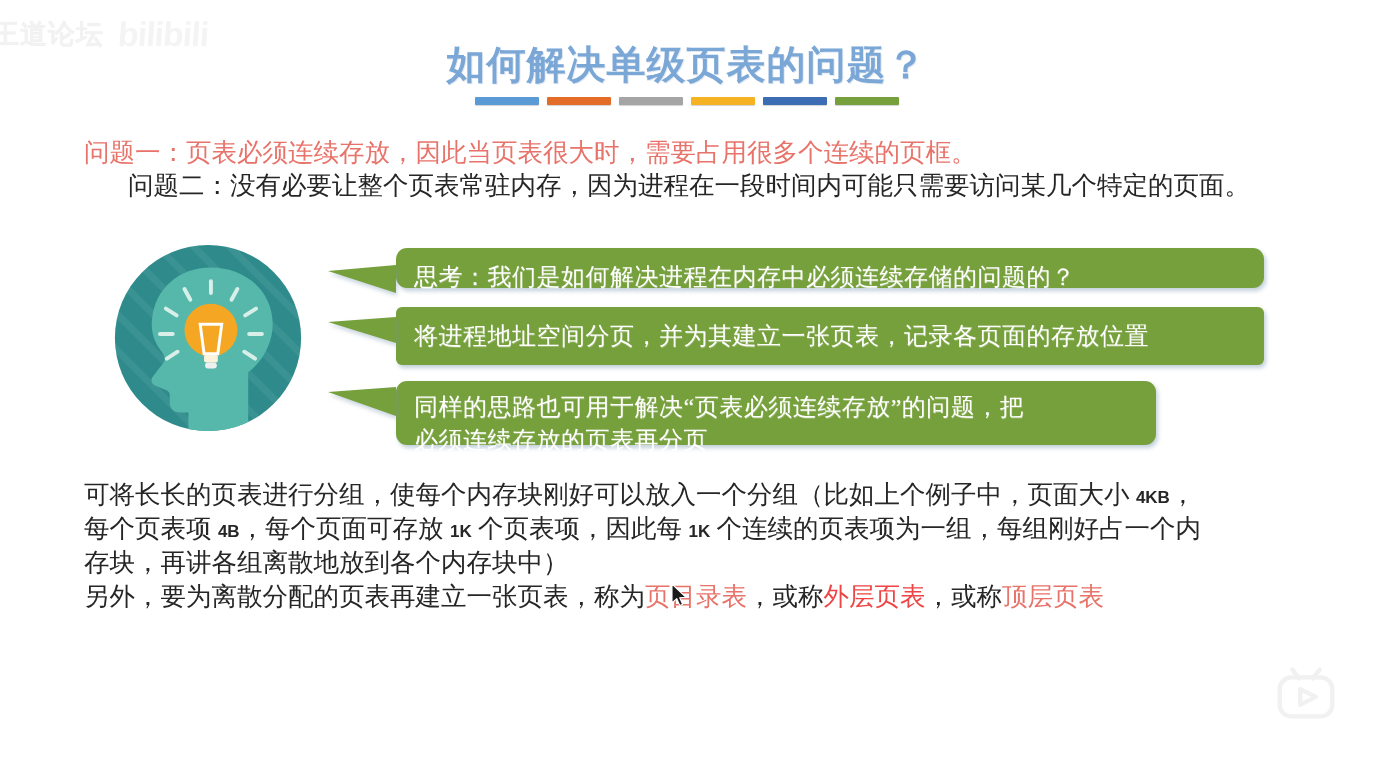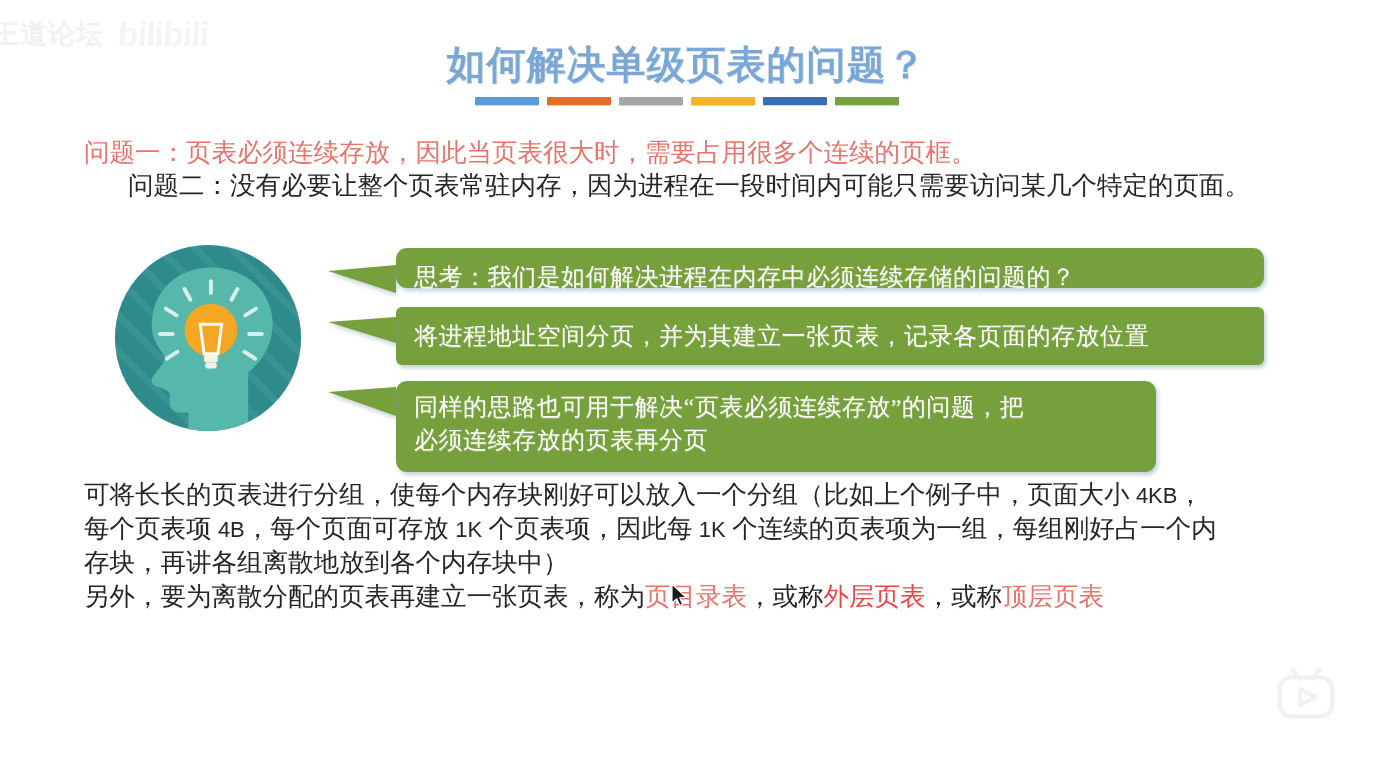--- a/index.html
+++ b/index.html
@@ -152,21 +152,21 @@
     left: 396px; top: 307px; width: 868px; height: 58px;
     padding: 13px 0 0 18px;
   }
   #callout2 .tail {
     top: 10px;
     border-width: 5px 68px 21px 0;
     border-color: transparent #76a03c transparent transparent;
     filter: drop-shadow(1px 3px 2px rgba(120,150,175,0.40));
   }
   #callout3 {
-    left: 396px; top: 381px; width: 760px; height: 91px;
+    left: 396px; top: 381px; width: 760px; height: 64px;
     padding: 10px 0 0 18px;
   }
   #callout3 .tail {
     top: 6px;
     border-width: 5px 68px 24px 0;
     border-color: transparent #76a03c transparent transparent;
     filter: drop-shadow(1px 3px 2px rgba(120,150,175,0.40));
   }
 
   
@@ -177,21 +177,21 @@
     width: 1210px;
     font-size: 25.5px;
     line-height: 1.34;
     color: #262626;
   }
   #body-text .ln {
     white-space: nowrap;
     display: block;
   }
   .red { color: #e8736a; }
-  .lat { font-family: "Liberation Sans", "DejaVu Sans", sans-serif; font-weight: 400; font-size: 22px; }
+  .lat { font-family: "Liberation Sans", "DejaVu Sans", sans-serif; font-weight: 700; font-size: 17px; }
 
   
   #cursor {
     position: absolute;
     left: 670px;
     top: 583px;
     width: 20px;
     height: 26px;
     pointer-events: none;
   }

